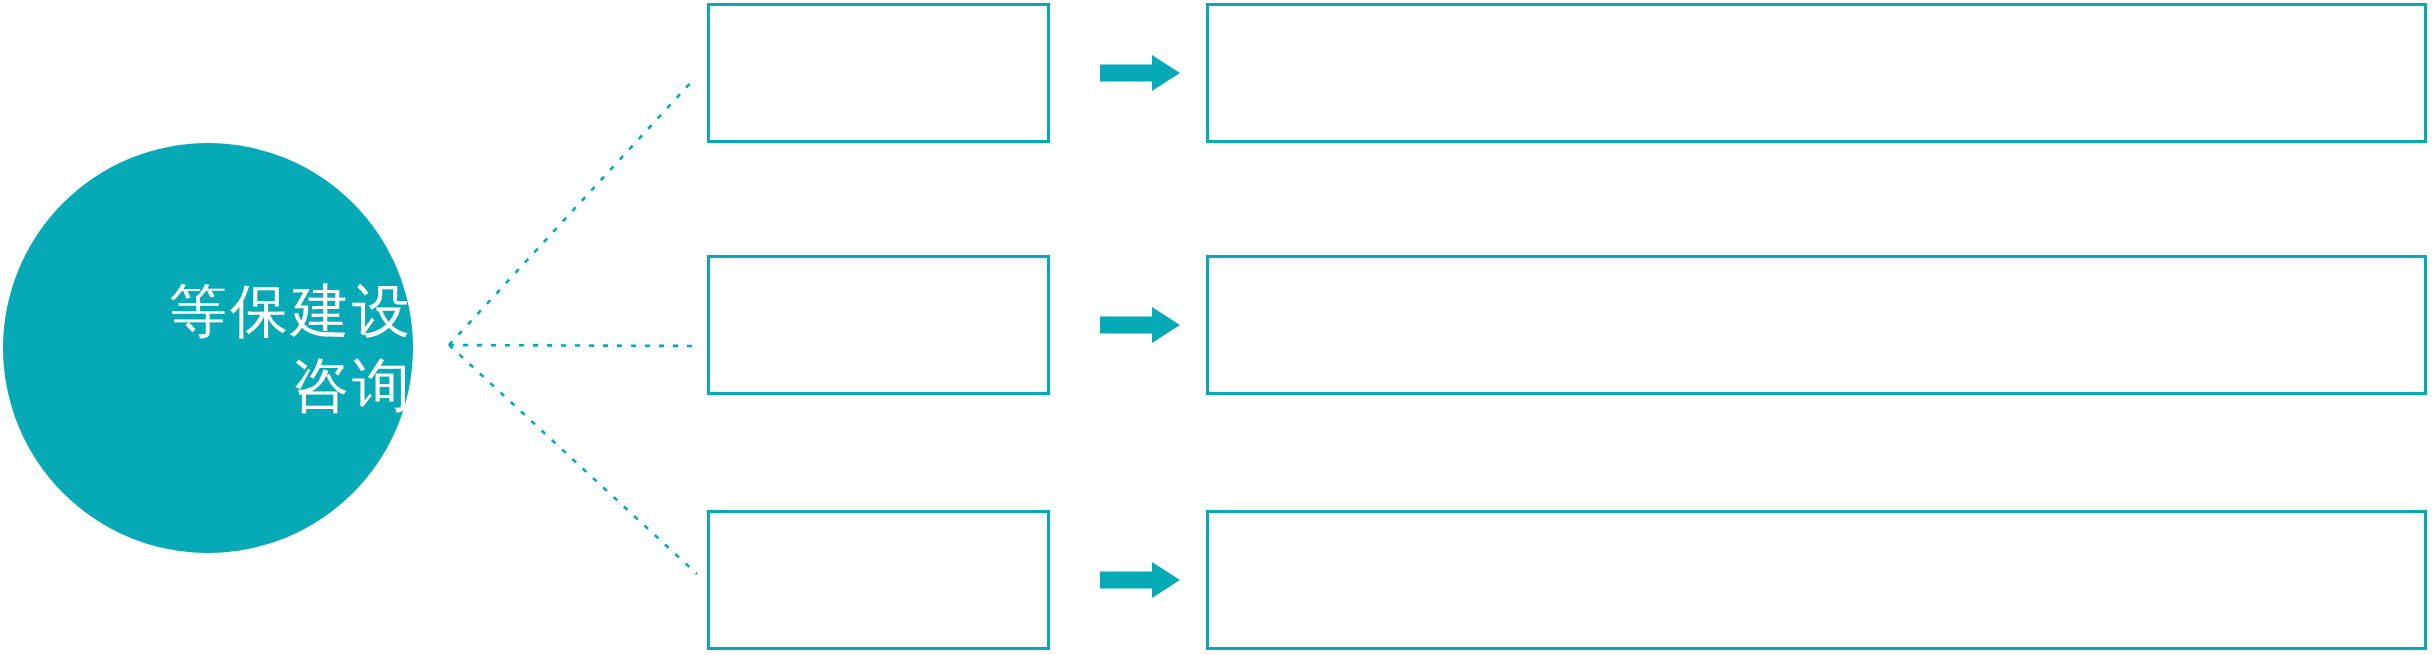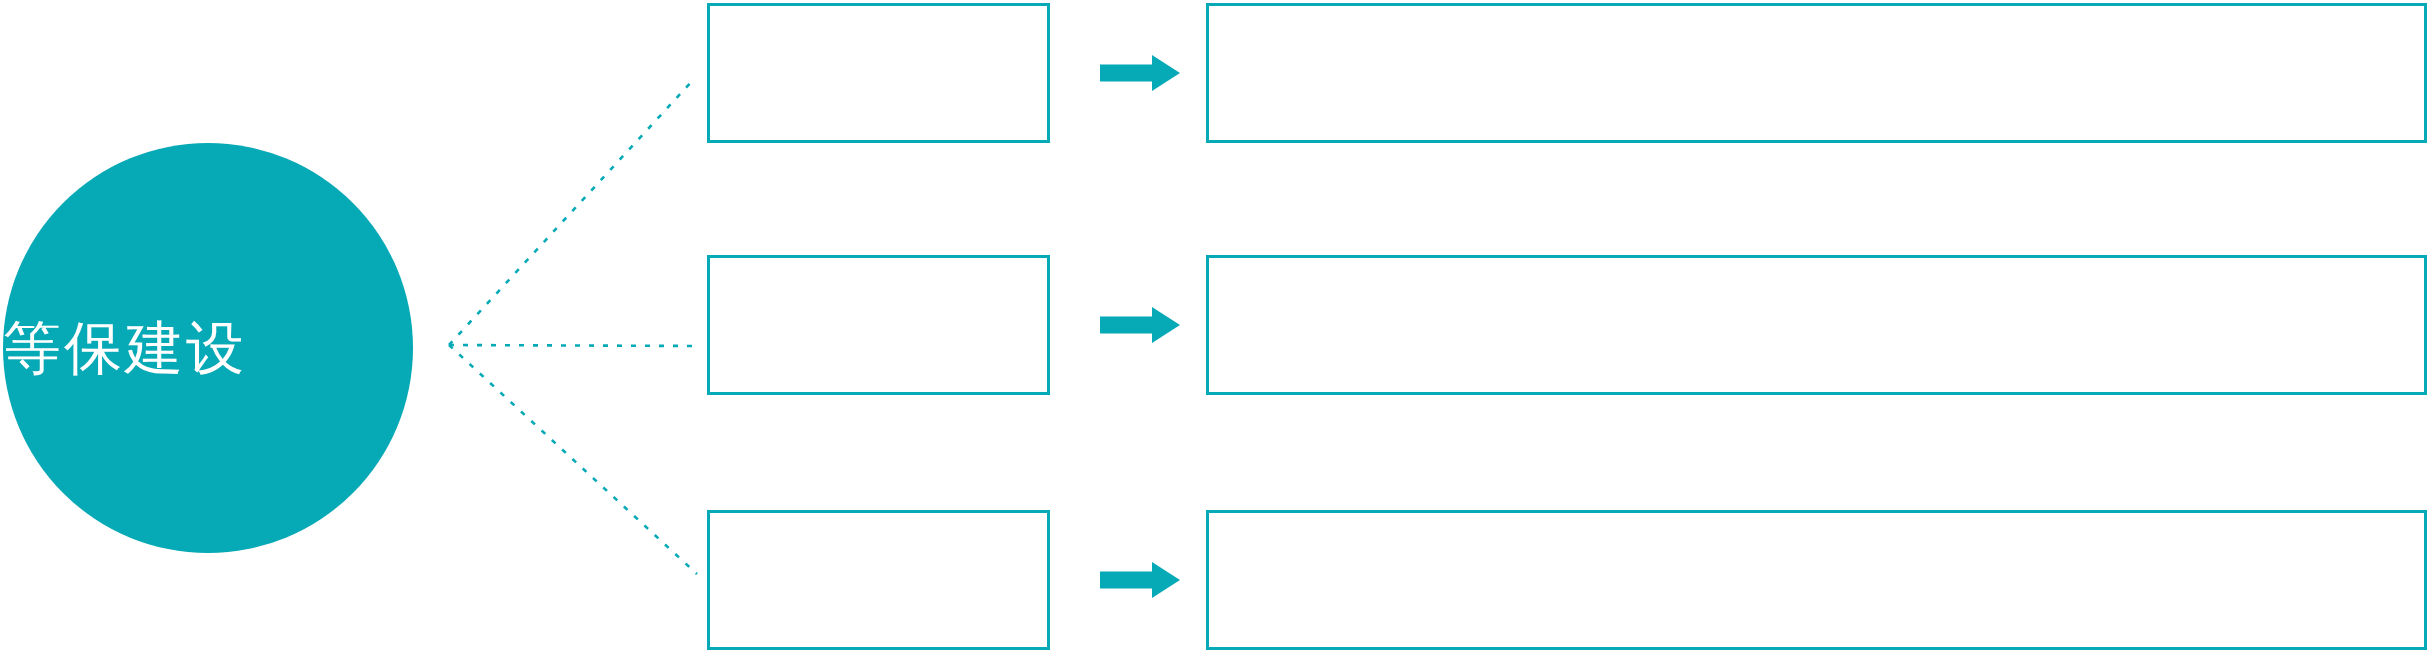--- a/index.html
+++ b/index.html
@@ -23,21 +23,21 @@
   }
   svg.connectors line{
     stroke:var(--accent);
     stroke-width:2.6;
     stroke-dasharray:5 9;
   }
   
   .root-circle{
     position:absolute;left:3px;top:143px;width:410px;height:410px;
     background:var(--accent);border-radius:50%;
-    display:flex;flex-direction:column;align-items:flex-start;justify-content:center;
+    display:flex;flex-direction:column;align-items:flex-end;justify-content:center;
     color:var(--circle-text);
     font-size:58px;line-height:74px;font-weight:300;letter-spacing:3px;
     text-align:center;
   }
   
   .row{position:absolute;left:0;width:2434px;height:140px;}
   .row-1{top:3px;}
   .row-2{top:255px;}
   .row-3{top:510px;}
   .small-box{
@@ -64,20 +64,21 @@
 <div class="canvas">
 
   <svg class="connectors" viewBox="0 0 2434 655" xmlns="http://www.w3.org/2000/svg">
     <line x1="449" y1="345" x2="694" y2="79"></line>
     <line x1="449" y1="345" x2="701" y2="346"></line>
     <line x1="449" y1="345" x2="697" y2="574"></line>
   </svg>
 
   <div class="root-circle">
     <div>等保建设</div>
+    <div>咨询</div>
   </div>
 
   <div class="row row-1">
     <div class="small-box">
       <span></span>
     </div>
     <div class="arrow">
       <svg viewBox="0 0 80 36" xmlns="http://www.w3.org/2000/svg">
         <path d="M0,9.5 H52 V0 L80,18 L52,36 V26.5 H0 Z"></path>
       </svg>

